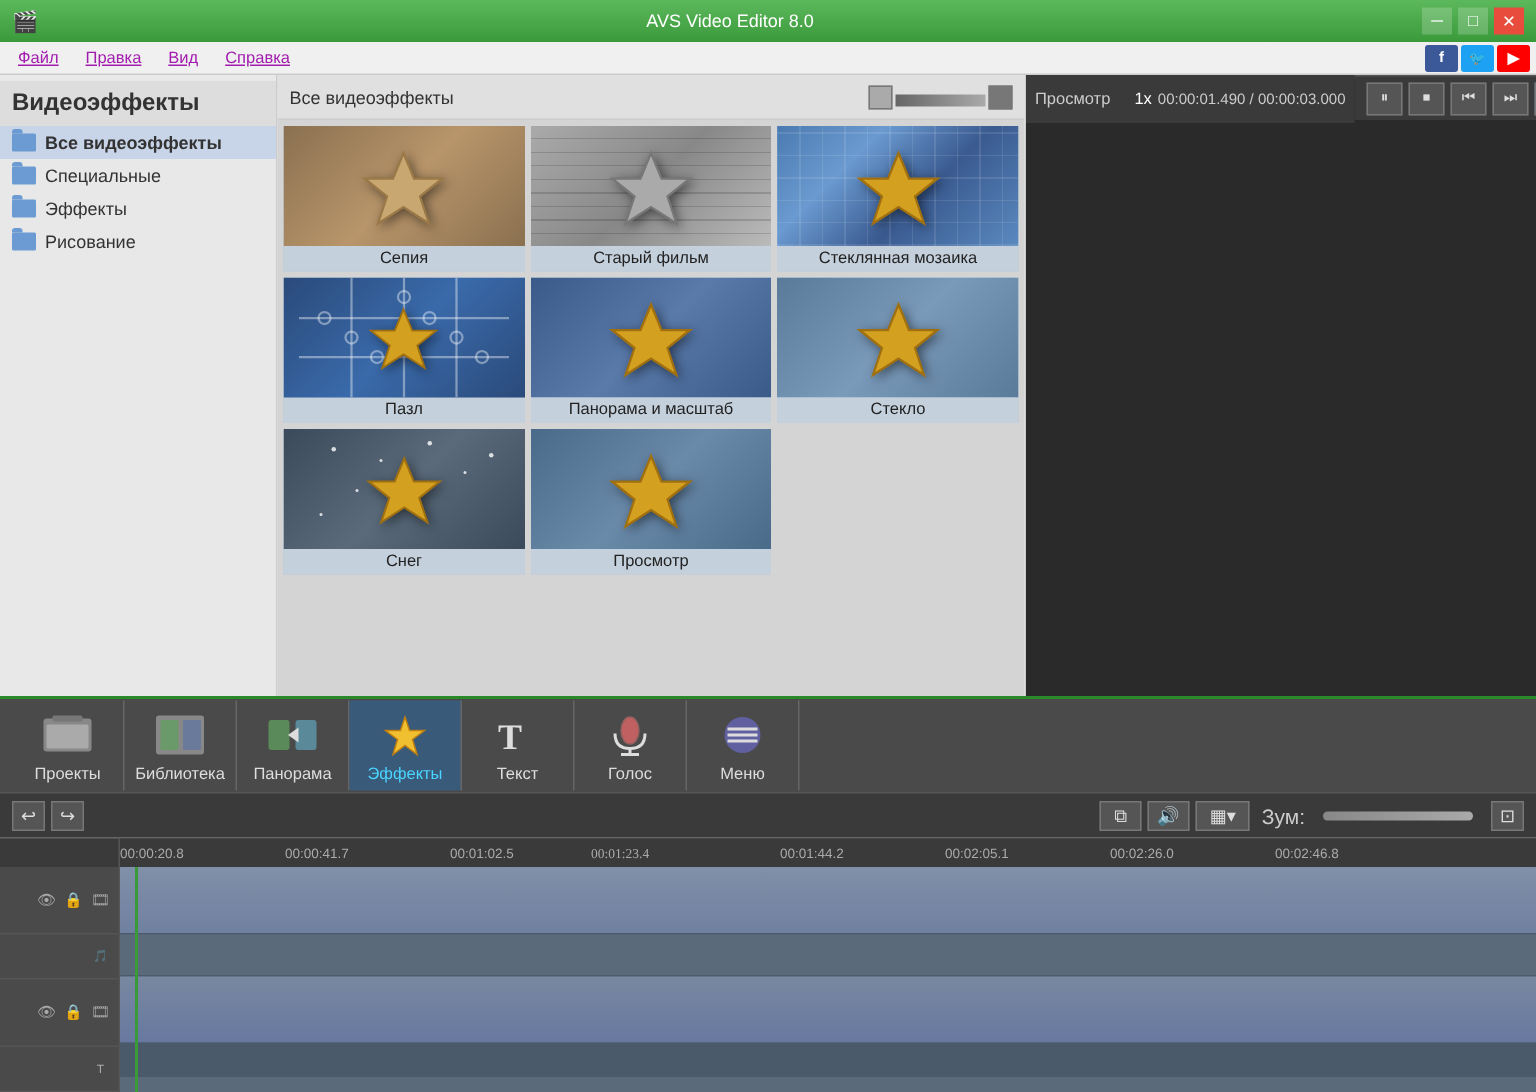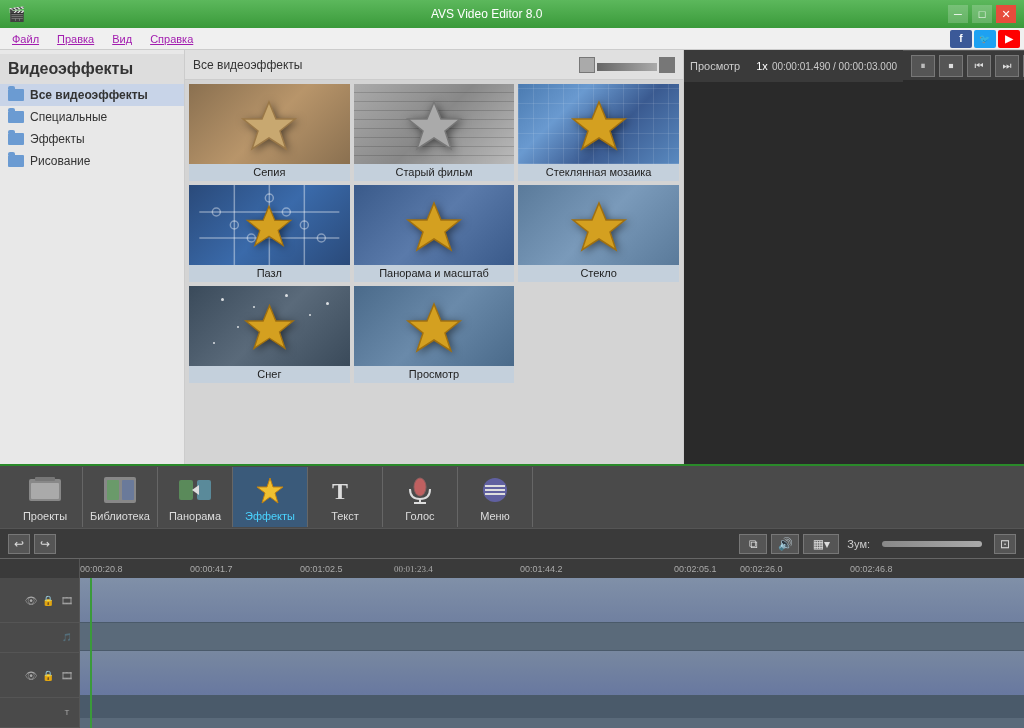--- a/index.html
+++ b/index.html
@@ -373,21 +373,21 @@
     }
     .bottom-ctrl-group {
       display: flex; align-items: center; gap: 4px;
     }
     .undo-btn {
       width: 22px; height: 20px;
       background: #555; border: 1px solid #777;
       display: flex; align-items: center; justify-content: center;
       cursor: pointer; color: #ddd; font-size: 12px;
     }
-    .zoom-label { color: #ccc; font-size: 11px; }
+    .zoom-label { color: #ccc; font-size: 14px; }
     .zoom-slider {
       width: 100px; height: 4px; background: #888;
     }
 
     
     .star-svg { filter: drop-shadow(2px 2px 4px rgba(0,0,0,0.5)); }
 
     
     .puzzle-preview {
       width: 320px; height: 240px;
@@ -751,21 +751,21 @@
     <div id="timeline-header">
       <div class="timeline-controls-left">
         
       </div>
       <div class="timeline-ruler">
         <span class="ruler-mark" style="left:0px;">00:00:20.8</span>
         <span class="ruler-mark" style="left:110px;">00:00:41.7</span>
         <span class="ruler-mark" style="left:220px;">00:01:02.5</span>
         <span class="ruler-mark" style="left:314px;font-family:Liberation Serif, serif;">00:01:23.4</span>
         <span class="ruler-mark" style="left:440px;">00:01:44.2</span>
-        <span class="ruler-mark" style="left:550px;margin-left:44px;">00:02:05.1</span>
+        <span class="ruler-mark" style="left:550px;">00:02:05.1</span>
         <span class="ruler-mark" style="left:660px;">00:02:26.0</span>
         <span class="ruler-mark" style="left:770px;">00:02:46.8</span>
       </div>
     </div>
     <div id="timeline-tracks">
       <div class="track-controls">
         <div class="track-ctrl">
           <div class="track-icon-btn">👁</div>
           <div class="track-icon-btn">🔒</div>
           <div class="track-icon-btn">🎞</div>

